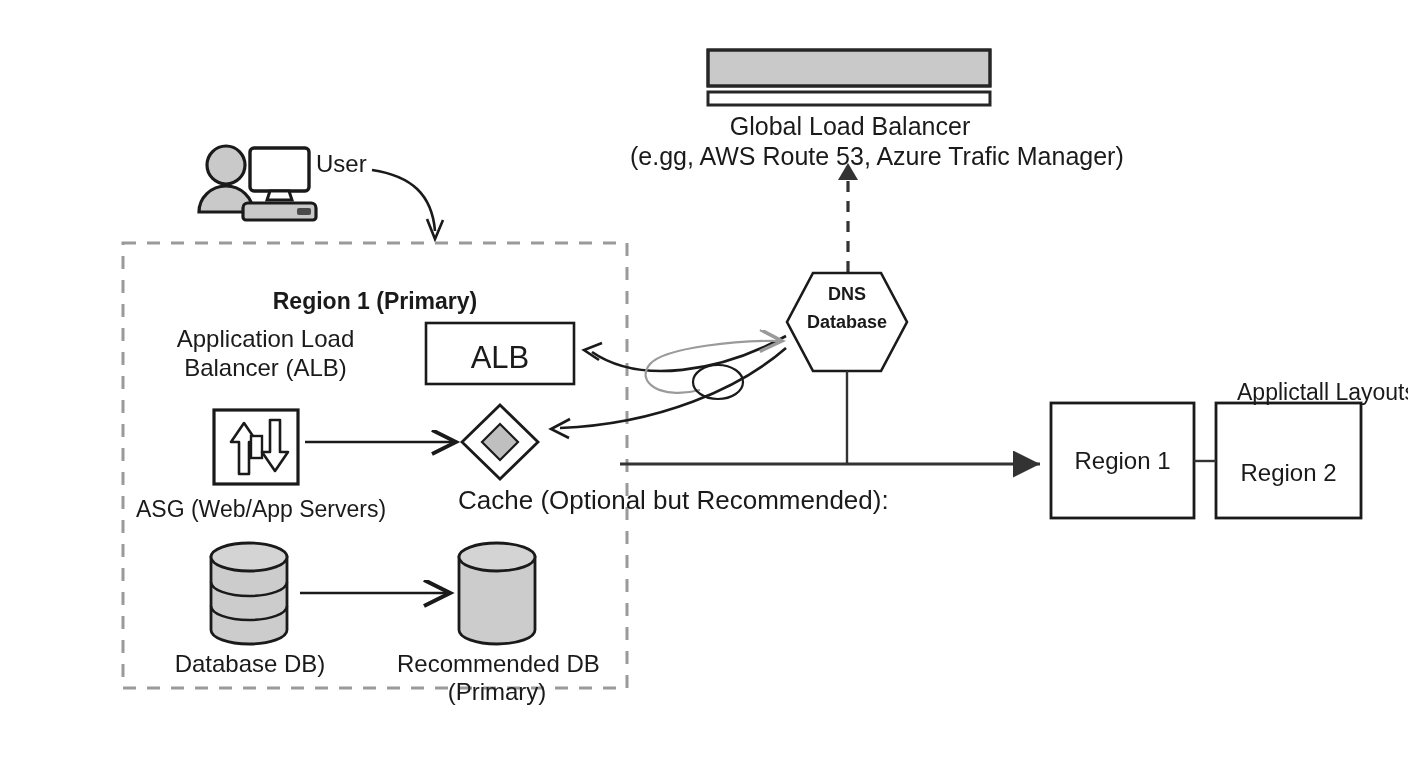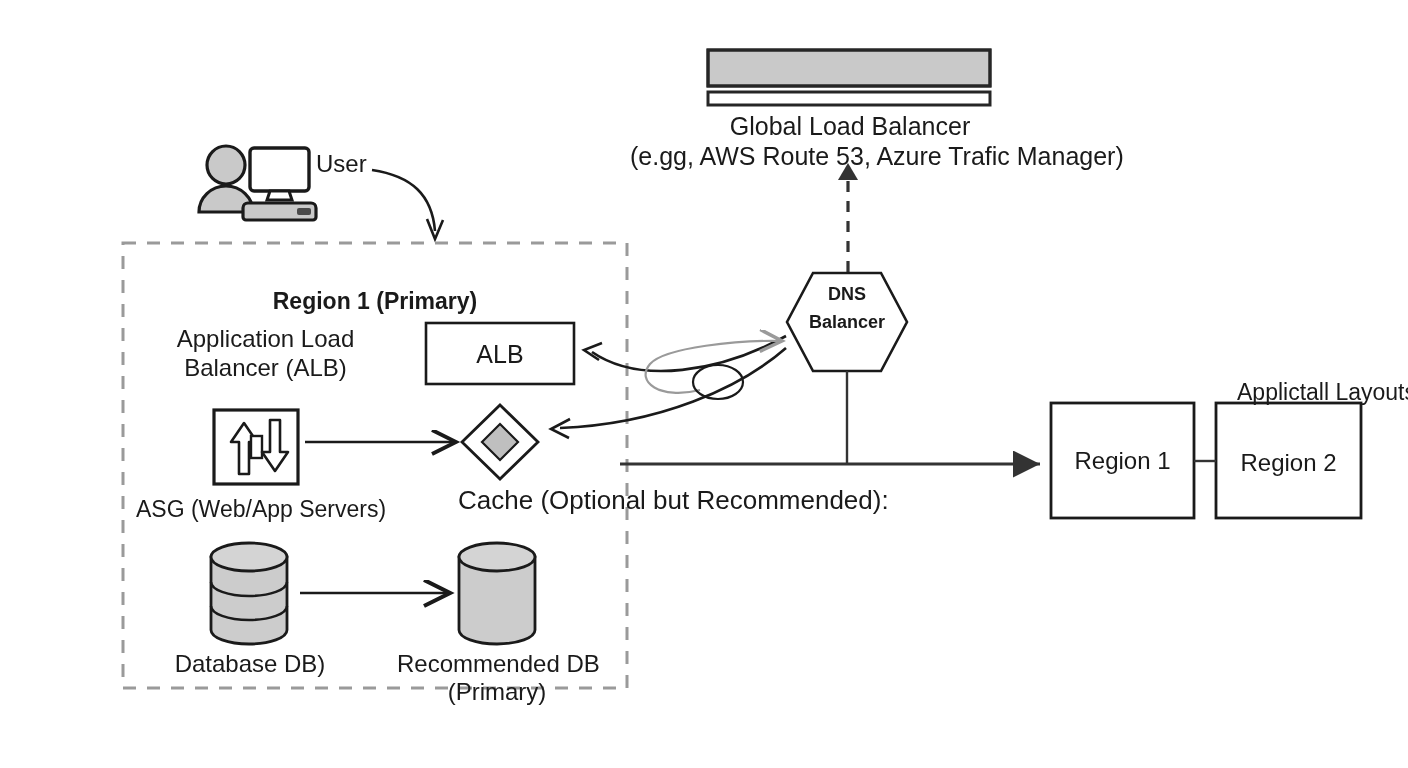--- a/index.html
+++ b/index.html
@@ -33,21 +33,21 @@
   }
   .center { text-align: center; }
   .bold { font-weight: bold; }
 
   
   .t-glb-title   { font-size: 25px; }
   .t-glb-sub     { font-size: 25px; text-align: center; }
   .t-user        { font-size: 24px; }
   .t-region-hdr  { font-size: 23px; font-weight: bold; margin-top: 16px; }
   .t-alb-desc    { font-size: 24px; }
-  .t-alb-box     { font-size: 25px; }
+  .t-alb-box     { font-size: 31px; }
   .t-asg         { font-size: 23px; }
   .t-cache       { font-size: 26px; }
   .t-db          { font-size: 24px; }
   .t-dns         { font-size: 18px; font-weight: bold; }
   .t-region-box  { font-size: 24px; font-weight: normal; }
   .t-applictall  { font-size: 23px; }
 </style>
 </head>
 <body>
 
@@ -178,20 +178,20 @@
   <div class="lbl t-asg" style="left:136px; top:496px;">ASG (Web/App Servers)</div>
 
   <div class="lbl t-cache" style="left:458px; top:485px;">Cache (Optional but Recommended):</div>
 
   <div class="lbl t-db center" style="left:150px; top:650px; width:200px;">Database DB)</div>
 
   <div class="lbl t-db center" style="left:397px; top:650px; width:200px;">Recommended DB</div>
   <div class="lbl t-db center" style="left:397px; top:678px; width:200px;">(Primary)</div>
 
   <div class="lbl t-dns center" style="left:787px; top:284px; width:120px;">DNS</div>
-  <div class="lbl t-dns center" style="left:787px; top:312px; width:120px;">Balancer</div>
+  <div class="lbl t-dns center" style="left:787px; top:312px; width:120px;">Database</div>
 
   <div class="lbl t-region-box center" style="left:1051px; top:447px; width:143px;">Region 1</div>
-  <div class="lbl t-region-box center" style="left:1216px; top:449px; width:145px;">Region 2</div>
+  <div class="lbl t-region-box center" style="left:1216px; top:459px; width:145px;">Region 2</div>
 
   <div class="lbl t-applictall" style="left:1237px; top:379px;">Applictall Layouts</div>
 
 </div>
 
 </body></html>

